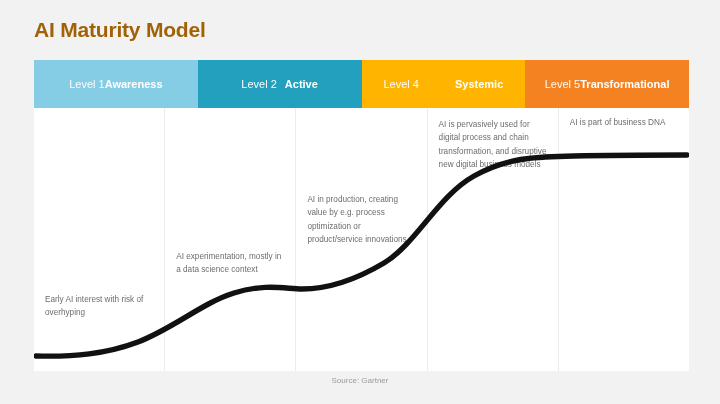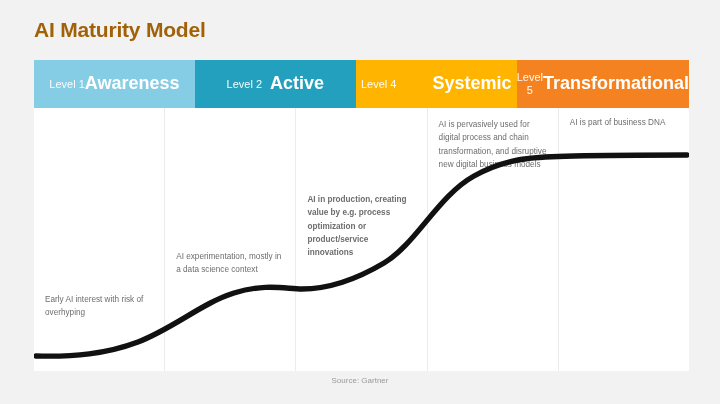--- a/index.html
+++ b/index.html
@@ -37,21 +37,21 @@
     display:flex;
   }
   .band-cell{
     flex:1 1 0;
     display:flex;flex-direction:row;
     align-items:center;justify-content:center;
     color:#ffffff;
     line-height:1.18;
   }
   .band-level{font-size:11px;font-weight:normal;opacity:.96;}
-  .band-name{font-size:18px;font-weight:bold;}
+  .band-name{font-size:11px;font-weight:bold;}
 
   
   .cols{
     position:absolute;left:0;top:48px;
     width:100%;height:263px;
     display:flex;
   }
   .col{
     flex:1 1 0;
     position:relative;
@@ -118,21 +118,21 @@
     </div>
 
     <div class="cols">
       <div class="col">
         <div class="note n1" style="color: rgb(109, 109, 109);">Early AI interest with risk of overhyping</div>
       </div>
       <div class="col">
         <div class="note n2" style="color: rgb(109, 109, 109);">AI experimentation, mostly in a data science context</div>
       </div>
       <div class="col">
-        <div class="note n3" style="color: rgb(109, 109, 109); font-weight: bold;">AI in production, creating value by e.g. process optimization or product/service innovations</div>
+        <div class="note n3" style="color: rgb(109, 109, 109);">AI in production, creating value by e.g. process optimization or product/service innovations</div>
       </div>
       <div class="col">
         <div class="note n4" style="color: rgb(109, 109, 109);">AI is pervasively used for digital process and chain transformation, and disruptive new digital business models</div>
       </div>
       <div class="col">
         <div class="note n5" style="color: rgb(109, 109, 109);">AI is part of business DNA</div>
       </div>
     </div>
 
     <svg class="curve" viewBox="0 0 655 311" preserveAspectRatio="none">

